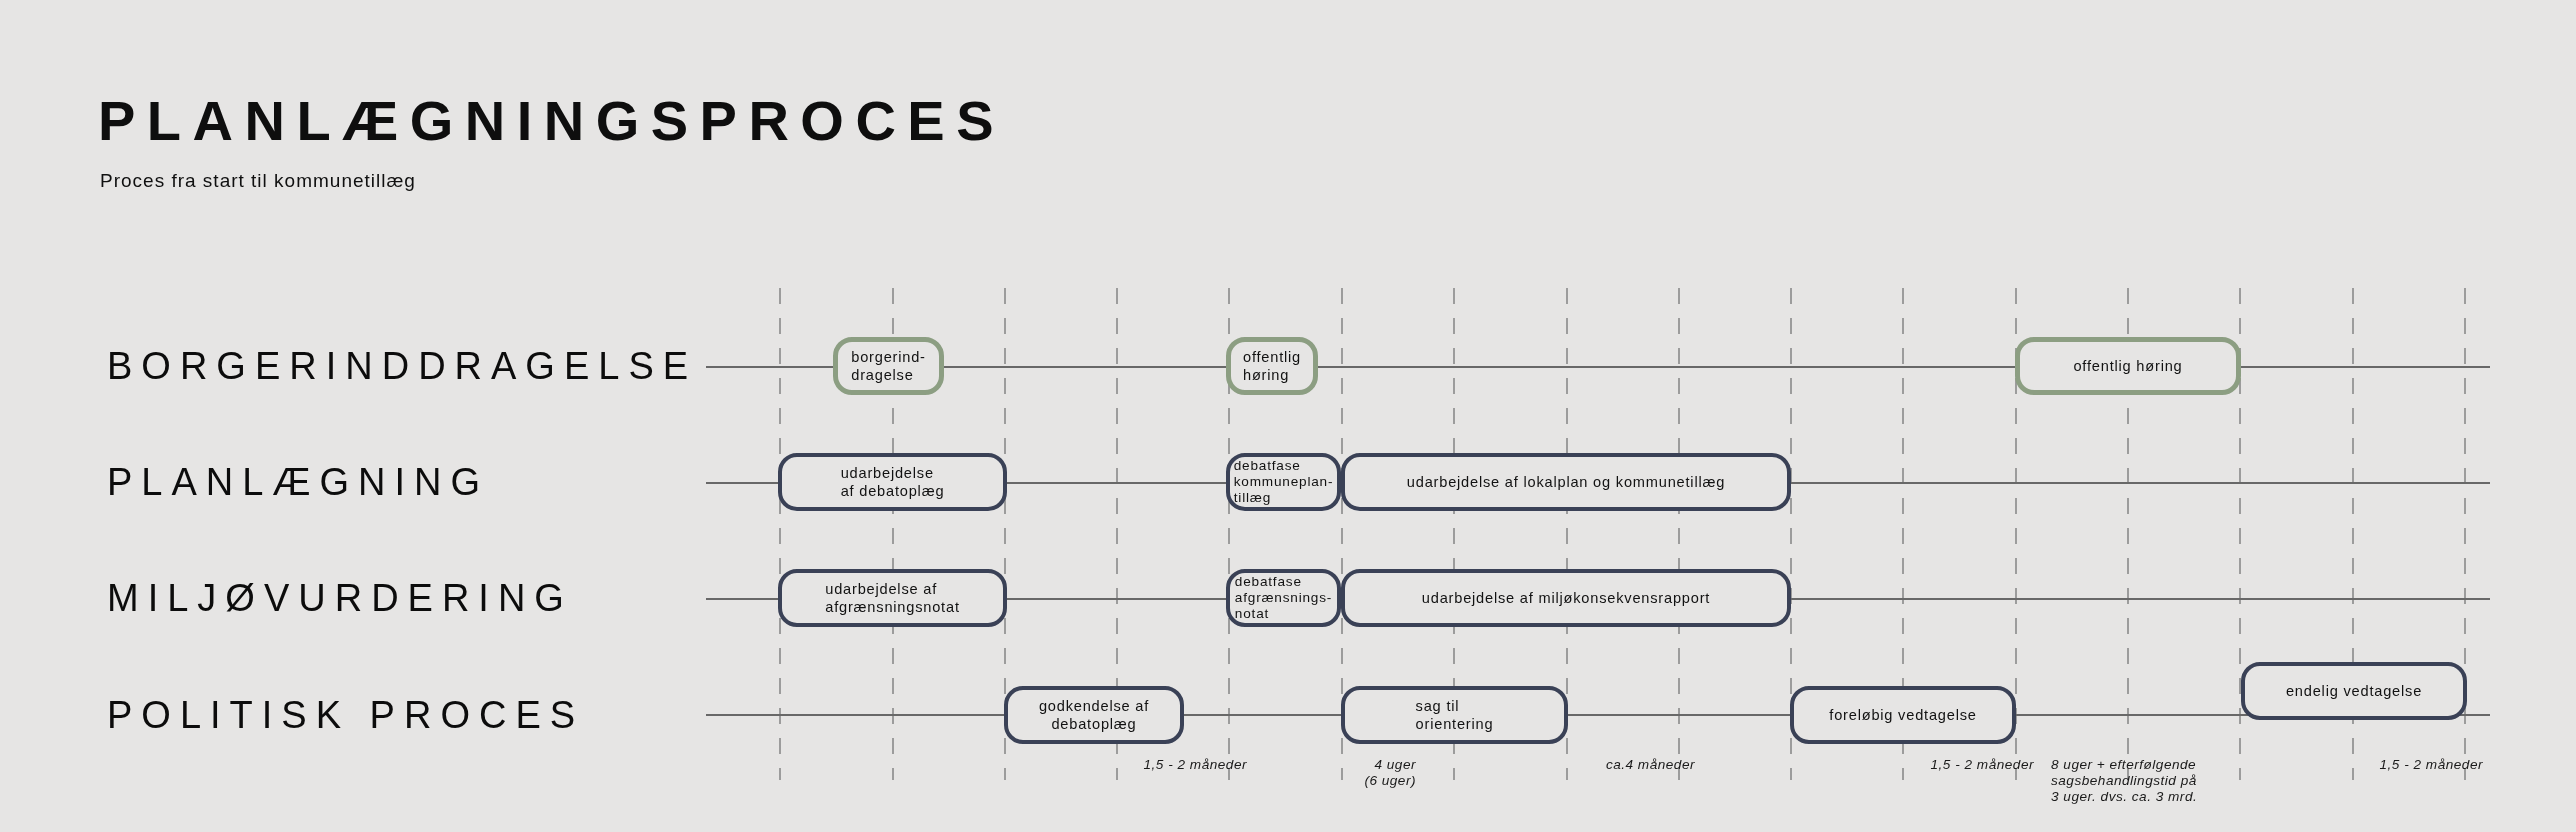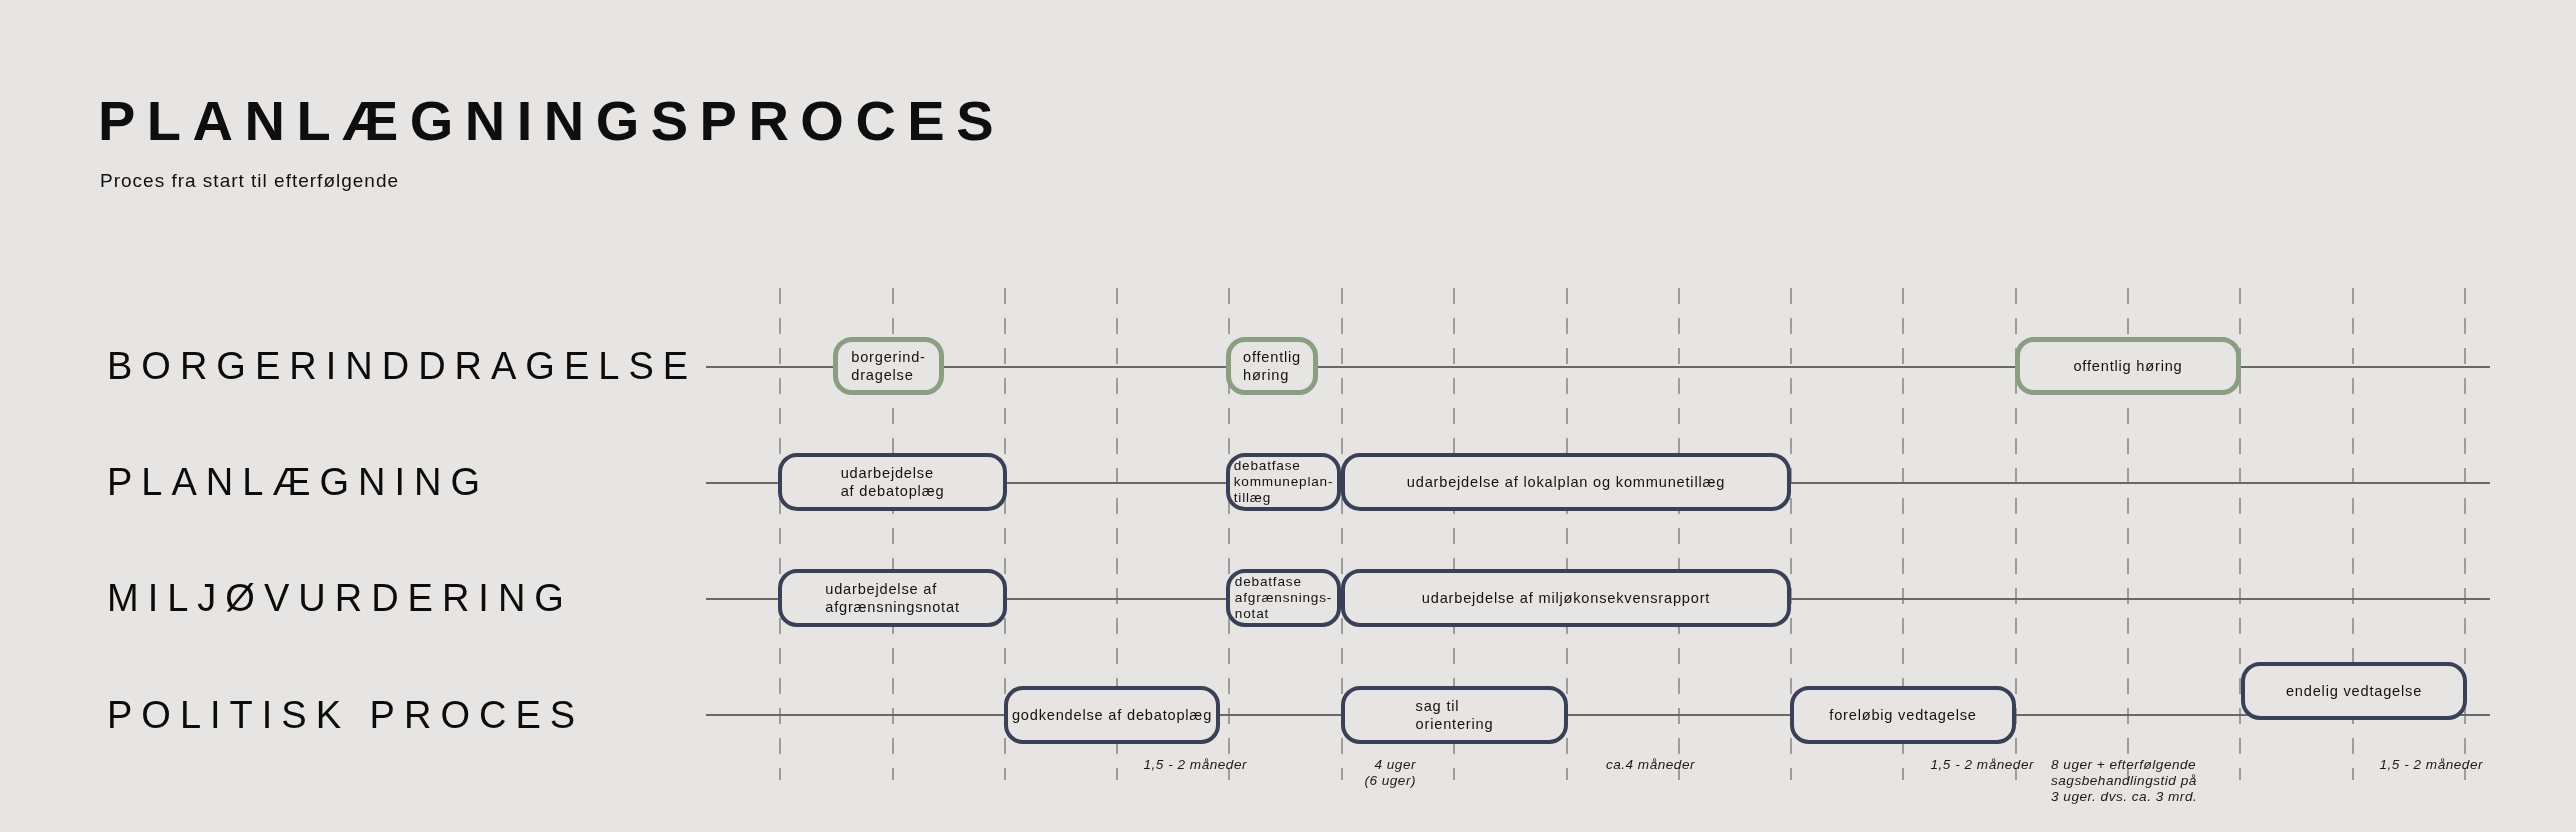--- a/index.html
+++ b/index.html
@@ -104,21 +104,21 @@
     width: 261px;
     text-align: right;
   }
 </style>
 </head>
 <body>
 
 <div id="stage">
 
   <div class="page-title">PLANLÆGNINGSPROCES</div>
-  <div class="page-subtitle">Proces fra start til efterfølgende</div>
+  <div class="page-subtitle">Proces fra start til kommunetillæg</div>
 
   <div class="gridline" style="left:779px"></div>
   <div class="gridline" style="left:892px"></div>
   <div class="gridline" style="left:1004px"></div>
   <div class="gridline" style="left:1116px"></div>
   <div class="gridline" style="left:1228px"></div>
   <div class="gridline" style="left:1341px"></div>
   <div class="gridline" style="left:1453px"></div>
   <div class="gridline" style="left:1566px"></div>
   <div class="gridline" style="left:1678px"></div>
@@ -171,21 +171,21 @@
   </div>
   <div class="pbox navy lines3" style="left:1226px; top:569px; width:115px">
     <span class="txt">debatfase
 afgrænsnings-
 notat</span>
   </div>
   <div class="pbox navy center" style="left:1341px; top:569px; width:450px">
     <span class="txt">udarbejdelse af miljøkonsekvensrapport</span>
   </div>
 
-  <div class="pbox navy center" style="left:1004px; top:686px; width:216px">
+  <div class="pbox navy center" style="left:1004px; top:686px; width:180px">
     <span class="txt">godkendelse af debatoplæg</span>
   </div>
   <div class="pbox navy" style="left:1341px; top:686px; width:227px">
     <span class="txt">sag til
 orientering</span>
   </div>
   <div class="pbox navy center" style="left:1790px; top:686px; width:226px">
     <span class="txt">foreløbig vedtagelse</span>
   </div>
   <div class="pbox navy center" style="left:2241px; top:662px; width:226px">

